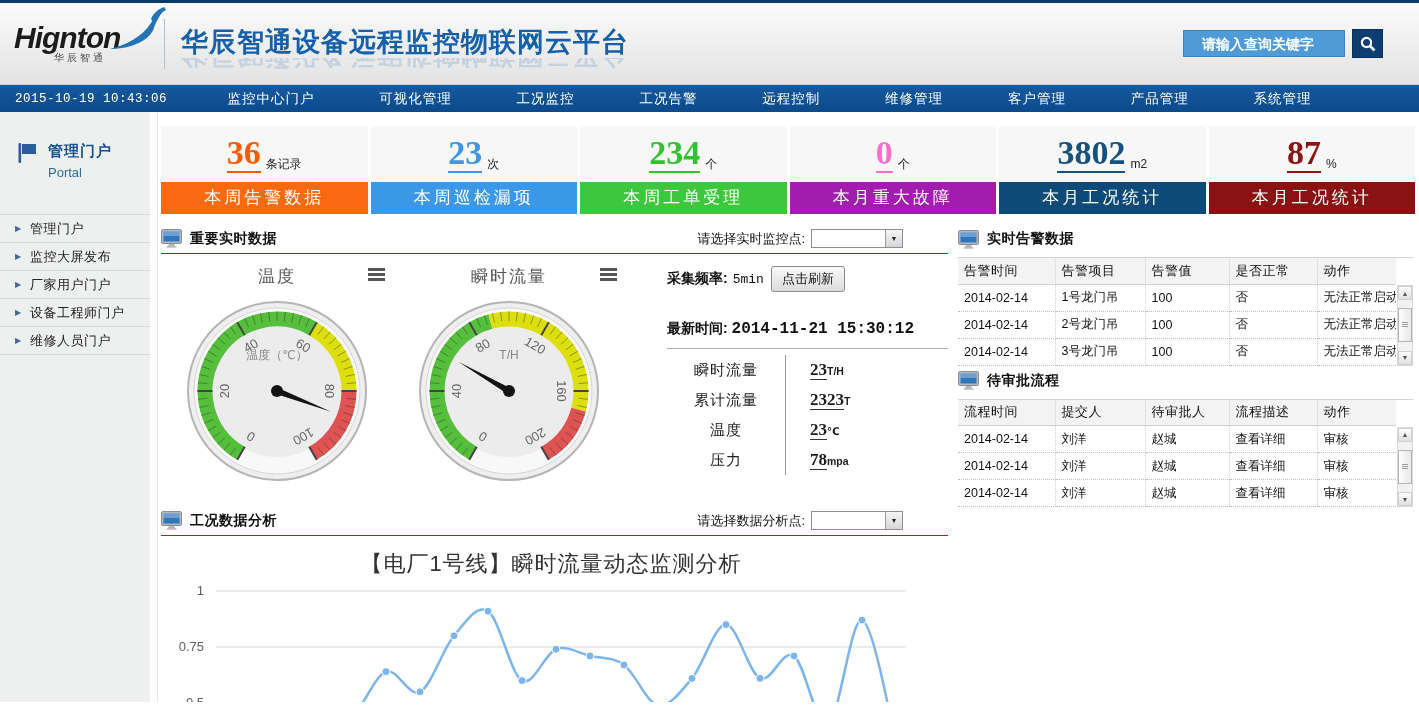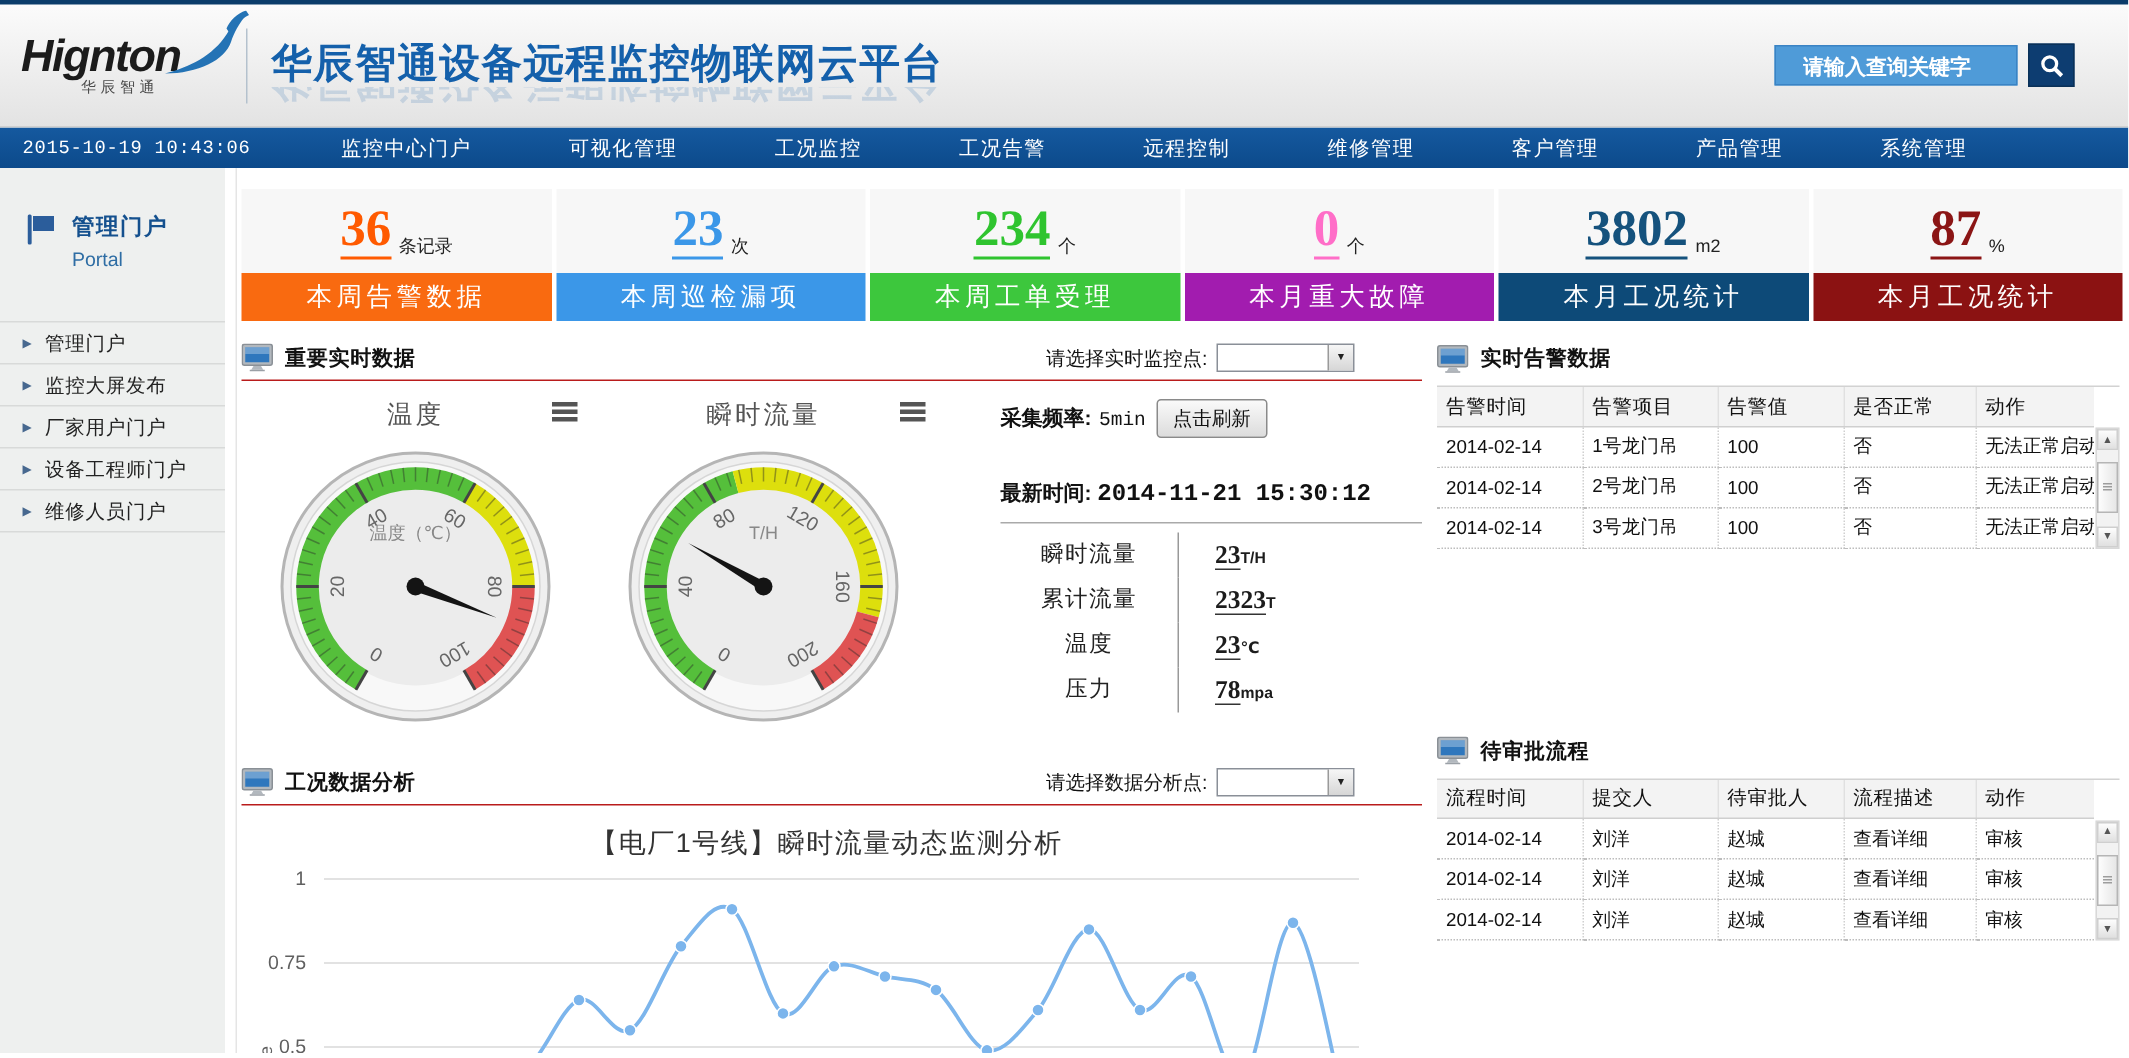--- a/index.html
+++ b/index.html
@@ -89,39 +89,39 @@
   .latest-row .mono { font-weight:700; font-size:16px; }
   .readout-grid { display:grid; grid-template-columns:118px 132px; margin-top:10px; border-top:1px solid #aaa; padding-top:6px; }
   .ro-label { height:30px; line-height:30px; text-align:center; font-size:15px; color:#222; letter-spacing:1px; }
   .ro-value-cell { height:30px; line-height:30px; border-left:1px solid #999; padding-left:24px; text-align:left; }
   .ro-value { font-family:"Liberation Serif","DejaVu Serif",serif; font-weight:700; font-size:17px; color:#1c1c1c;
               border-bottom:1px solid #333; cursor:pointer; }
   .ro-unit { font-size:10.5px; font-weight:700; color:#1c1c1c; }
 
   
   .analysis { margin-top:16px; }
-  .chart-title { width:780px; text-align:center; font-size:18px; color:#333; margin-top:13px; letter-spacing:1px; }
+  .chart-title { width:780px; text-align:center; font-size:22px; color:#333; margin-top:13px; letter-spacing:1px; }
   #line-chart { display:block; margin-top:2px; }
 
   
   .table-wrap { position:relative; margin-top:3px; border-top:1px solid #d2d2d2; padding-right:17px; }
   table { width:100%; border-collapse:collapse; table-layout:fixed; }
   th { height:26px; background:#f3f3f3; border-bottom:1px solid #cfcfcf; border-right:1px solid #e0e0e0;
        font-size:13px; font-weight:400; color:#111; text-align:left; padding-left:6px; letter-spacing:.5px; }
   td { height:27px; border-bottom:1px dotted #bdbdbd; border-right:1px dotted #d0d0d0;
        font-size:12.5px; color:#111; padding-left:6px; white-space:nowrap; overflow:hidden; }
   th:last-child, td:last-child { border-right:none; }
   .scrollbar { position:absolute; right:0; top:27px; bottom:0; width:16px; background:#f2f2f2; border:1px solid #d8d8d8; }
   .sb-btn { position:absolute; left:0; right:0; height:14px; display:flex; align-items:center; justify-content:center;
             font-size:7px; color:#555; background:linear-gradient(#fdfdfd,#e0e0e0); border:1px solid #cfcfcf; cursor:pointer; }
   .sb-up { top:0; } .sb-down { bottom:0; }
   .sb-thumb { position:absolute; left:0; right:0; top:22px; height:34px;
               background:linear-gradient(90deg,#fdfdfd,#e6e6e6); border:1px solid #b5b5b5; cursor:grab; }
   .sb-thumb i { display:block; margin:13px 3px 0; height:1px; background:#9d9d9d; box-shadow:0 2px 0 #9d9d9d,0 4px 0 #9d9d9d; }
-  .approval { margin-top:120px; }
+  .approval { }
 
   svg text { font-family:"Liberation Sans","DejaVu Sans",sans-serif; }
 </style>
 </head>
 <body>
 
 <div class="page">
 
   <header>
     <div class="logo">

